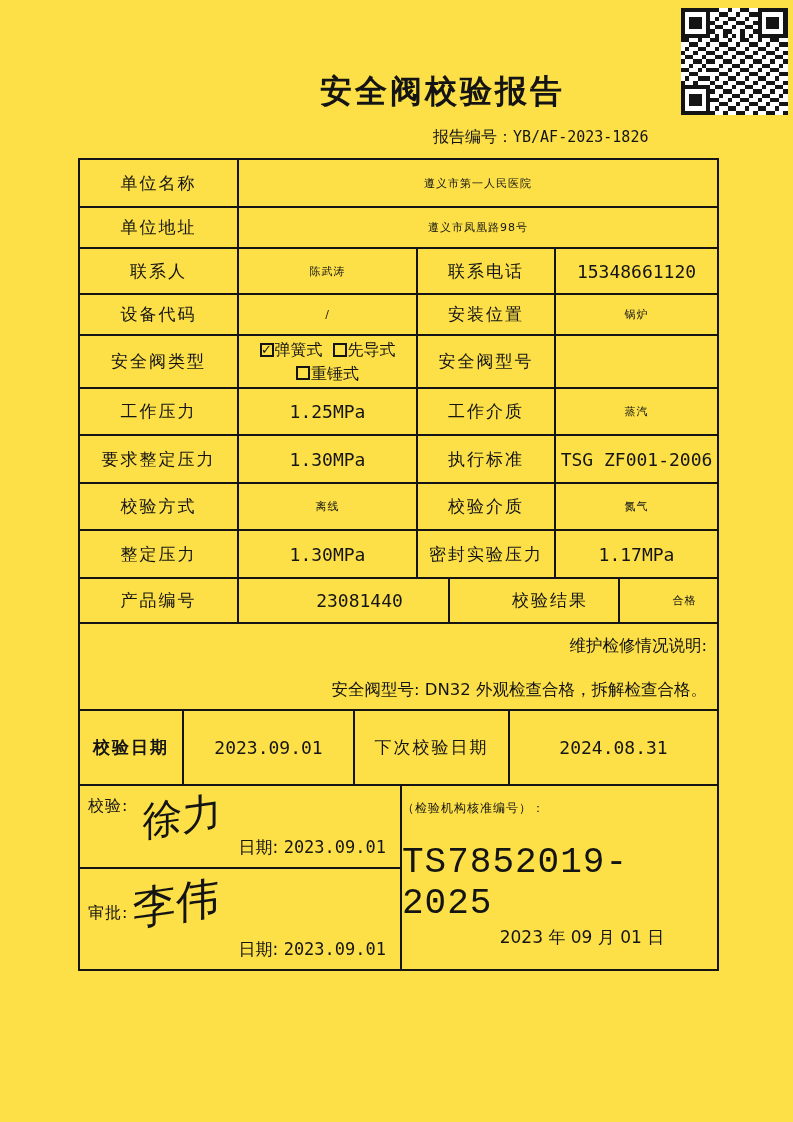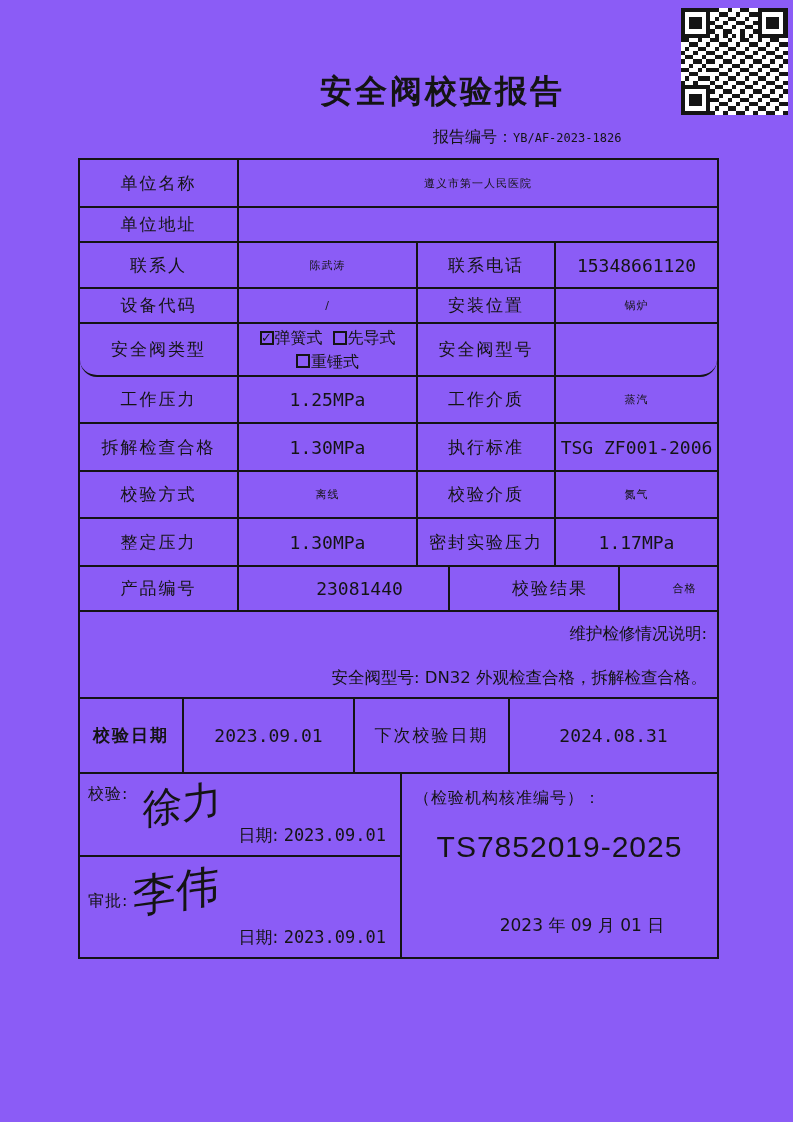--- a/index.html
+++ b/index.html
@@ -1,30 +1,30 @@
 <!DOCTYPE html>
 <html><head>
 <meta charset="utf-8">
 <style>
   html,body{margin:0;padding:0;background:#f0f0f0;}
   .page{
-    width:793px;height:1122px;background:#8b5cf6;position:relative;
+    width:793px;height:1122px;background:#fde047;position:relative;
     font-family:"DejaVu Sans","Liberation Sans",sans-serif;color:#141414;
     margin:0 auto;overflow:hidden;
   }
   
   .qr{position:absolute;left:678px;top:8px;width:112px;height:107px;}
   .qr svg{width:100%;height:100%;}
   .doc-title{
     position:absolute;top:70px;left:320px;margin:0;
     font-family:"DejaVu Serif","Liberation Serif",serif;
     font-size:32px;font-weight:bold;letter-spacing:3px;white-space:nowrap;
   }
   .report-no{position:absolute;top:127px;left:433px;font-size:16px;white-space:nowrap;}
-  .report-no .num{font-family:"DejaVu Sans Mono","Liberation Mono",monospace;font-size:12px;}
+  .report-no .num{font-family:"DejaVu Sans Mono","Liberation Mono",monospace;font-size:15px;}
   
   .rtable{
     position:absolute;left:78px;top:158px;width:641px;
     border:2px solid #141414;box-sizing:border-box;
     display:flex;flex-direction:column;
   }
   .trow{display:flex;border-bottom:2px solid #141414;box-sizing:border-box;flex:0 0 auto;}
   .trow.last{border-bottom:none;}
   .cell{
     border-right:2px solid #141414;box-sizing:border-box;
@@ -34,21 +34,21 @@
   .cell.end{border-right:none;}
   .lbl{font-size:17px;letter-spacing:2px;text-align:right;}
   .val{font-size:11px;letter-spacing:1px;}
   .num{font-family:"DejaVu Sans Mono","Liberation Mono",monospace;font-size:18px;letter-spacing:0;}
   
   .c1{width:159px;}.c2{width:179px;}.c3{width:138px;}.c4{flex:1;}
   .cmerge{flex:1;}
   
   .d1{width:104px;font-weight:bold;}.d2{width:171px;}.d3{width:155px;}.d4{flex:1;}
   
-  .h48{height:48px;}.h49{height:35px;}.h46{height:46px;}.h53{height:53px;border-radius:17px;}
+  .h48{height:48px;}.h49{height:41px;}.h46{height:46px;}.h53{height:53px;}
   .h47{height:47px;}.h45{height:45px;gap:32px;}.h87{height:87px;}.h75{height:75px;}
   .h183{height:183px;}
   
   .vt{display:flex;flex-direction:column;align-items:center;font-size:16px;line-height:1.45;}
   .vt-line{display:flex;gap:10px;}
   .opt{display:flex;align-items:center;gap:1px;}
   .cb{
     width:14px;height:14px;border:2px solid #141414;box-sizing:border-box;
     display:inline-flex;align-items:center;justify-content:center;flex:0 0 auto;
   }
@@ -66,25 +66,25 @@
   .signature{
     position:absolute;font-size:40px;line-height:1;
     transform:rotate(-8deg) skewX(-8deg);
     font-family:"DejaVu Serif","Liberation Serif",serif;
   }
   .signature.s1{left:62px;top:10px;}
   .signature.s2{left:52px;top:12px;font-size:44px;}
   .sig-date{position:absolute;right:14px;bottom:8px;font-size:17px;white-space:nowrap;}
   .sig-date .num{font-size:17px;}
   .agency{position:relative;flex:1;}
-  .agency-label{position:absolute;left:12px;top:14px;font-size:16px;letter-spacing:1px;white-space:nowrap;}
+  .agency-label{position:absolute;left:0;top:14px;font-size:12px;letter-spacing:1px;white-space:nowrap;}
   .agency-number{
-    position:absolute;left:0;right:0;top:56px;text-align:center;
-    font-family:Liberation Sans, sans-serif;
-    font-size:30px;letter-spacing:1px;
+    position:absolute;left:0;right:0;top:56px;text-align:left;
+    font-family:Liberation Mono, monospace;
+    font-size:36px;letter-spacing:1px;
   }
   .agency-date{position:absolute;left:0;right:0;bottom:20px;text-align:center;padding-left:45px;font-size:17px;}
 </style>
 </head>
 <body>
 
 <div class="page">
 
   <div class="qr">
     <svg viewBox="0 0 25 25" shape-rendering="crispEdges" id="qr-svg">
@@ -314,20 +314,21 @@
 
   <div class="rtable">
 
     <div class="trow h48">
       <div class="cell c1 lbl">单位名称</div>
       <div class="cell cmerge end val">遵义市第一人民医院</div>
     </div>
 
     <div class="trow h49">
       <div class="cell c1 lbl">单位地址</div>
+      <div class="cell cmerge end val">遵义市凤凰路98号</div>
     </div>
 
     <div class="trow h46">
       <div class="cell c1 lbl">联系人</div>
       <div class="cell c2 val">陈武涛</div>
       <div class="cell c3 lbl">联系电话</div>
       <div class="cell c4 end val num">15348661120</div>
     </div>
 
     <div class="trow h49">
@@ -365,21 +366,21 @@
     </div>
 
     <div class="trow h47">
       <div class="cell c1 lbl">工作压力</div>
       <div class="cell c2 val num">1.25MPa</div>
       <div class="cell c3 lbl">工作介质</div>
       <div class="cell c4 end val">蒸汽</div>
     </div>
 
     <div class="trow h48">
-      <div class="cell c1 lbl">拆解检查合格</div>
+      <div class="cell c1 lbl">要求整定压力</div>
       <div class="cell c2 val num">1.30MPa</div>
       <div class="cell c3 lbl">执行标准</div>
       <div class="cell c4 end val num">TSG ZF001-2006</div>
     </div>
 
     <div class="trow h47">
       <div class="cell c1 lbl">校验方式</div>
       <div class="cell c2 val">离线</div>
       <div class="cell c3 lbl">校验介质</div>
       <div class="cell c4 end val">氮气</div>

